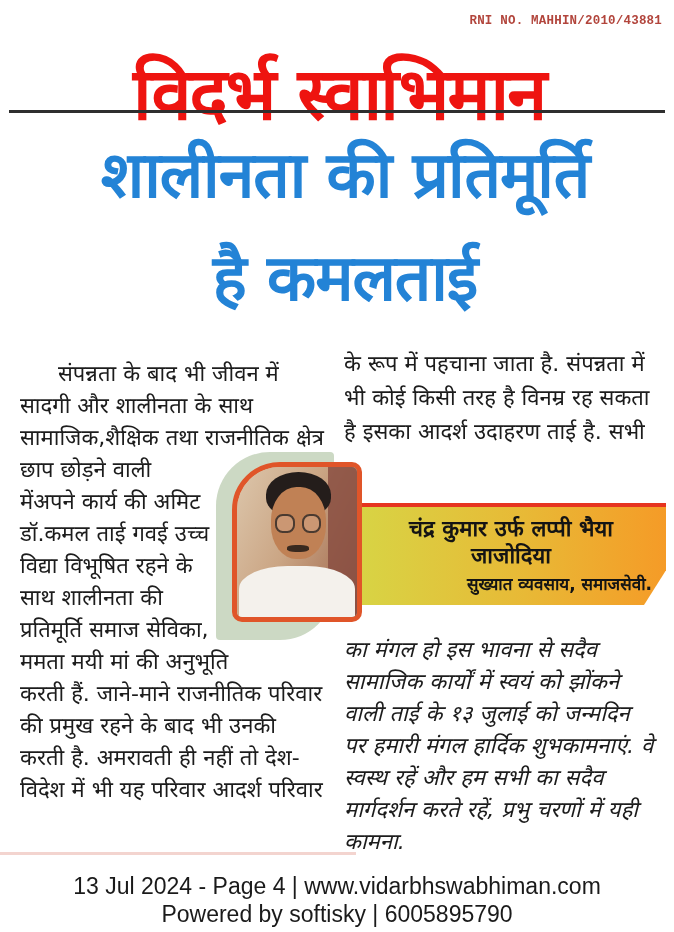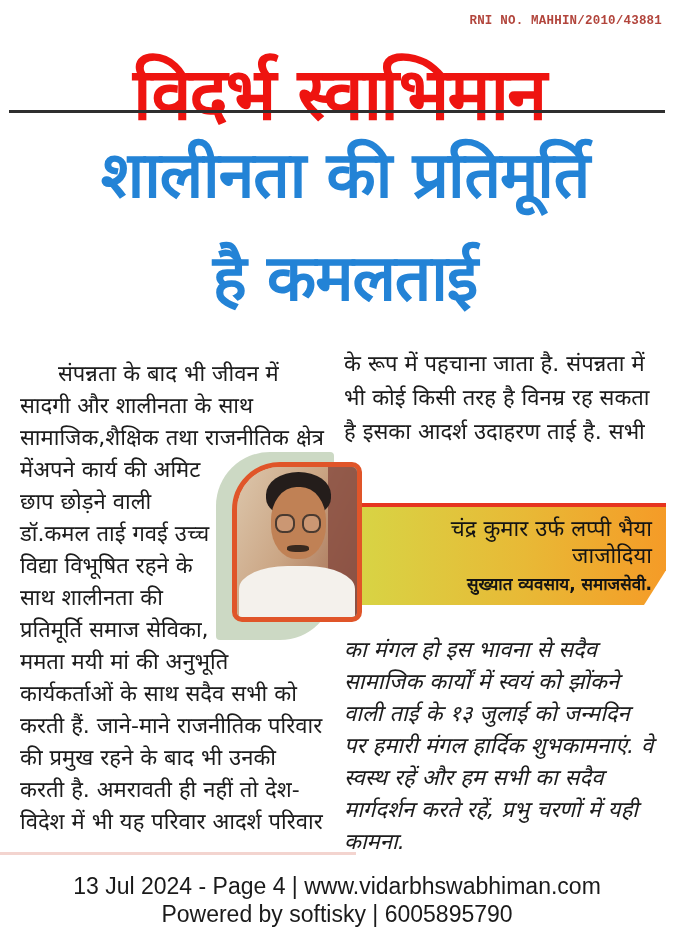--- a/index.html
+++ b/index.html
@@ -45,21 +45,21 @@
     position:absolute; left:216px; top:452px; width:118px; height:188px;
     background:#ccd9c4; border-radius:54px 4px 54px 4px; z-index:1;
   }
   .banner {
     position:absolute; left:352px; top:503px; width:314px; height:102px;
     background:linear-gradient(90deg,#d7d545 0%,#e8b936 55%,#f59b27 100%);
     border-top:4px solid #e63420;
     clip-path:polygon(0 0,100% 0,100% 66%,93% 100%,0 100%);
     z-index:2; text-align:center; padding:8px 14px 0 18px; color:#141414;
   }
-  .banner .b-name { font-size:22px; font-weight:normal; line-height:27px;text-align:right; }
+  .banner .b-name { font-size:22px; font-weight:bold; line-height:27px; }
   .banner .b-role { font-size:17px; font-weight:bold; line-height:24px; margin-top:3px;text-align:right; }
   .photo-frame {
     position:absolute; left:232px; top:462px; width:130px; height:160px;
     border:5px solid #e05529; border-radius:48px 10px 10px 10px;
     background:#d9c2a8; overflow:hidden; z-index:3;
   }
   .photo { position:relative; width:100%; height:100%;
     background:linear-gradient(115deg,#dcc6ab 0%,#cba685 45%,#b08063 75%,#8e5a4e 100%); }
   .ph-panel { position:absolute; right:0; top:0; width:24%; height:100%;
     background:#8a4f42; opacity:.85; }
@@ -95,28 +95,27 @@
 
   <div class="headline">
     <div class="hl-line">शालीनता की प्रतिमूर्ति</div>
     <div class="hl-line">है कमलताई</div>
   </div>
 
   <div class="col col-left">
     <span class="bl">संपन्नता के बाद भी जीवन में</span>
     <span class="bl">सादगी और शालीनता के साथ</span>
     <span class="bl">सामाजिक,शैक्षिक तथा राजनीतिक क्षेत्र</span>
+    <span class="bl">छाप छोड़ने वाली</span>
     <span class="bl">मेंअपने कार्य की अमिट</span>
-    <span class="bl">छाप छोड़ने वाली</span>
     <span class="bl">डॉ.कमल ताई गवई उच्च</span>
     <span class="bl">विद्या विभूषित रहने के</span>
     <span class="bl">साथ शालीनता की</span>
     <span class="bl">प्रतिमूर्ति समाज सेविका,</span>
     <span class="bl">ममता मयी मां की अनुभूति</span>
-    <span class="bl">कार्यकर्ताओं के साथ सदैव सभी को</span>
     <span class="bl">करती हैं. जाने-माने राजनीतिक परिवार</span>
     <span class="bl">की प्रमुख रहने के बाद भी उनकी</span>
     <span class="bl">करती है.  अमरावती ही नहीं तो देश-</span>
     <span class="bl">विदेश में भी यह परिवार आदर्श परिवार</span>
   </div>
 
   <div class="col col-right-top">
     <span class="bl">के रूप में पहचाना जाता है. संपन्नता में</span>
     <span class="bl">भी कोई किसी तरह है विनम्र रह सकता</span>
     <span class="bl">है इसका आदर्श उदाहरण ताई है. सभी</span>

